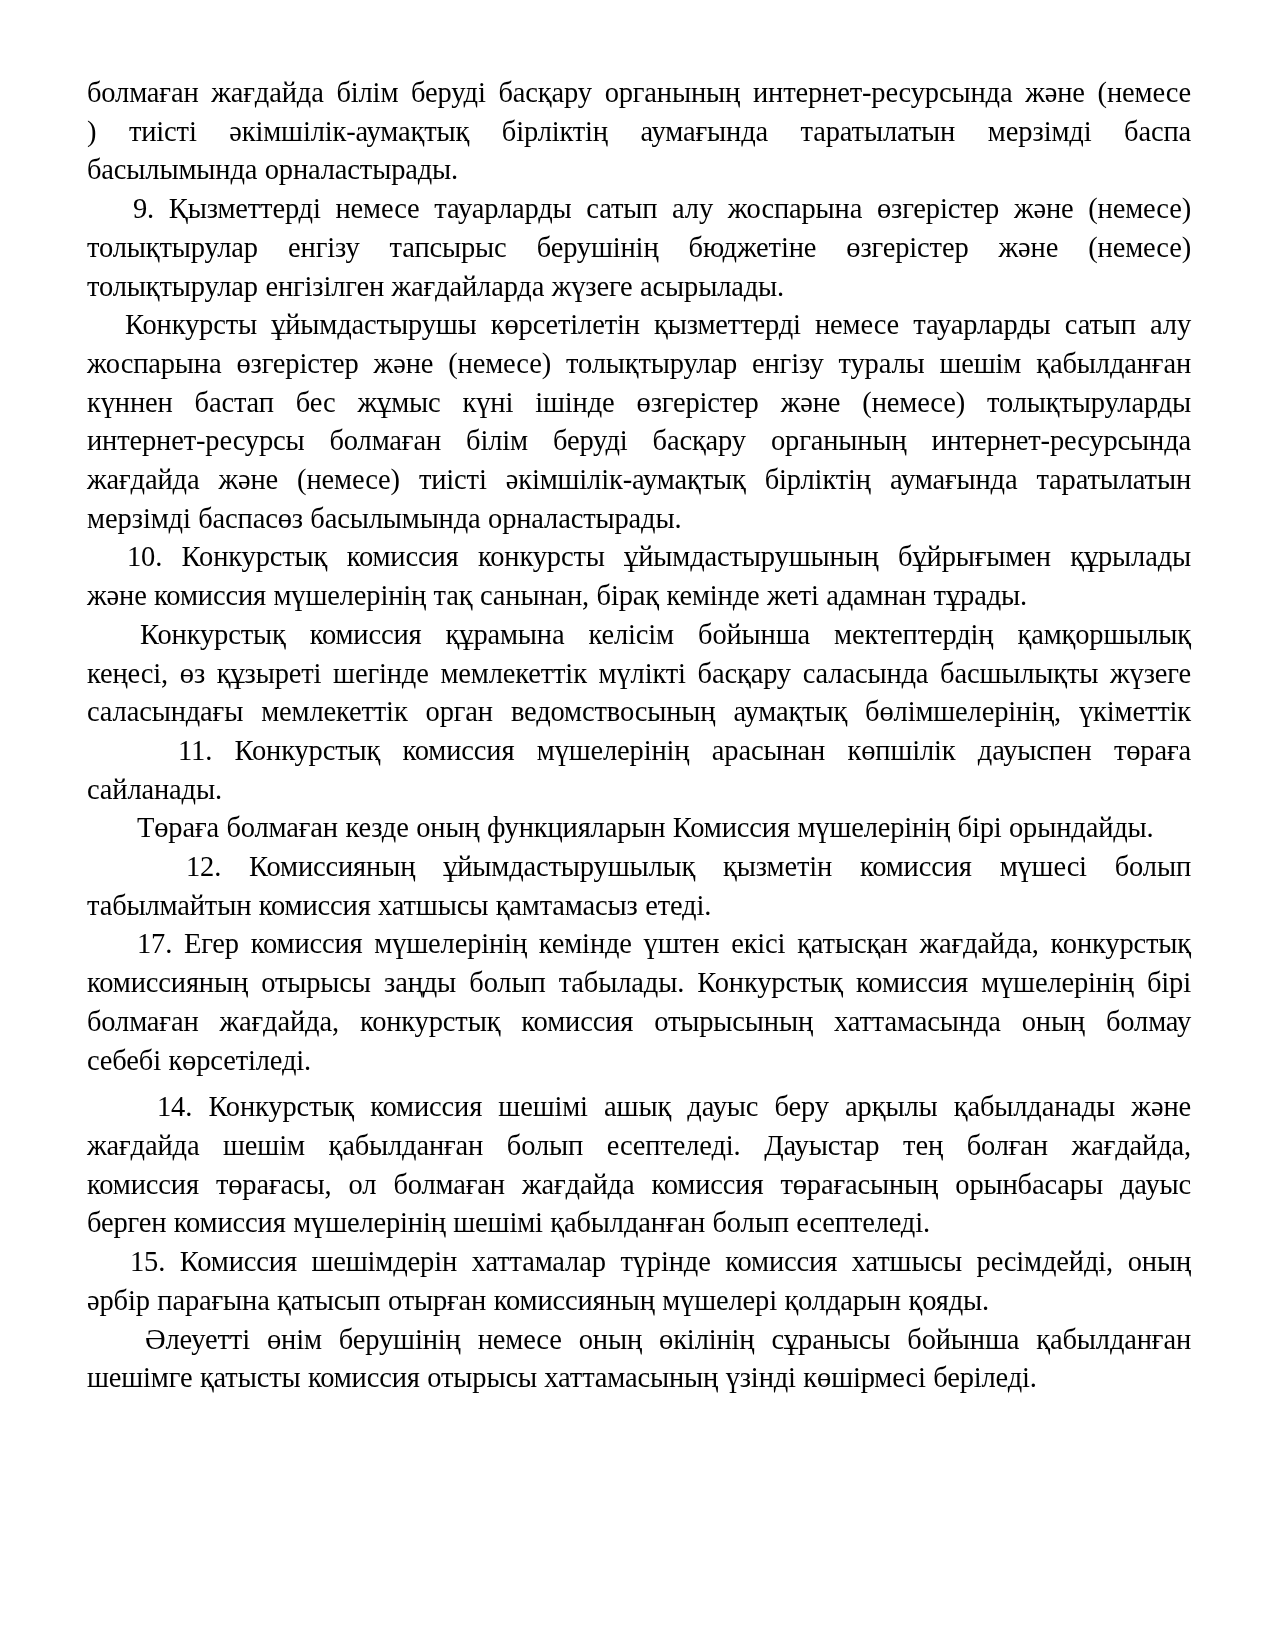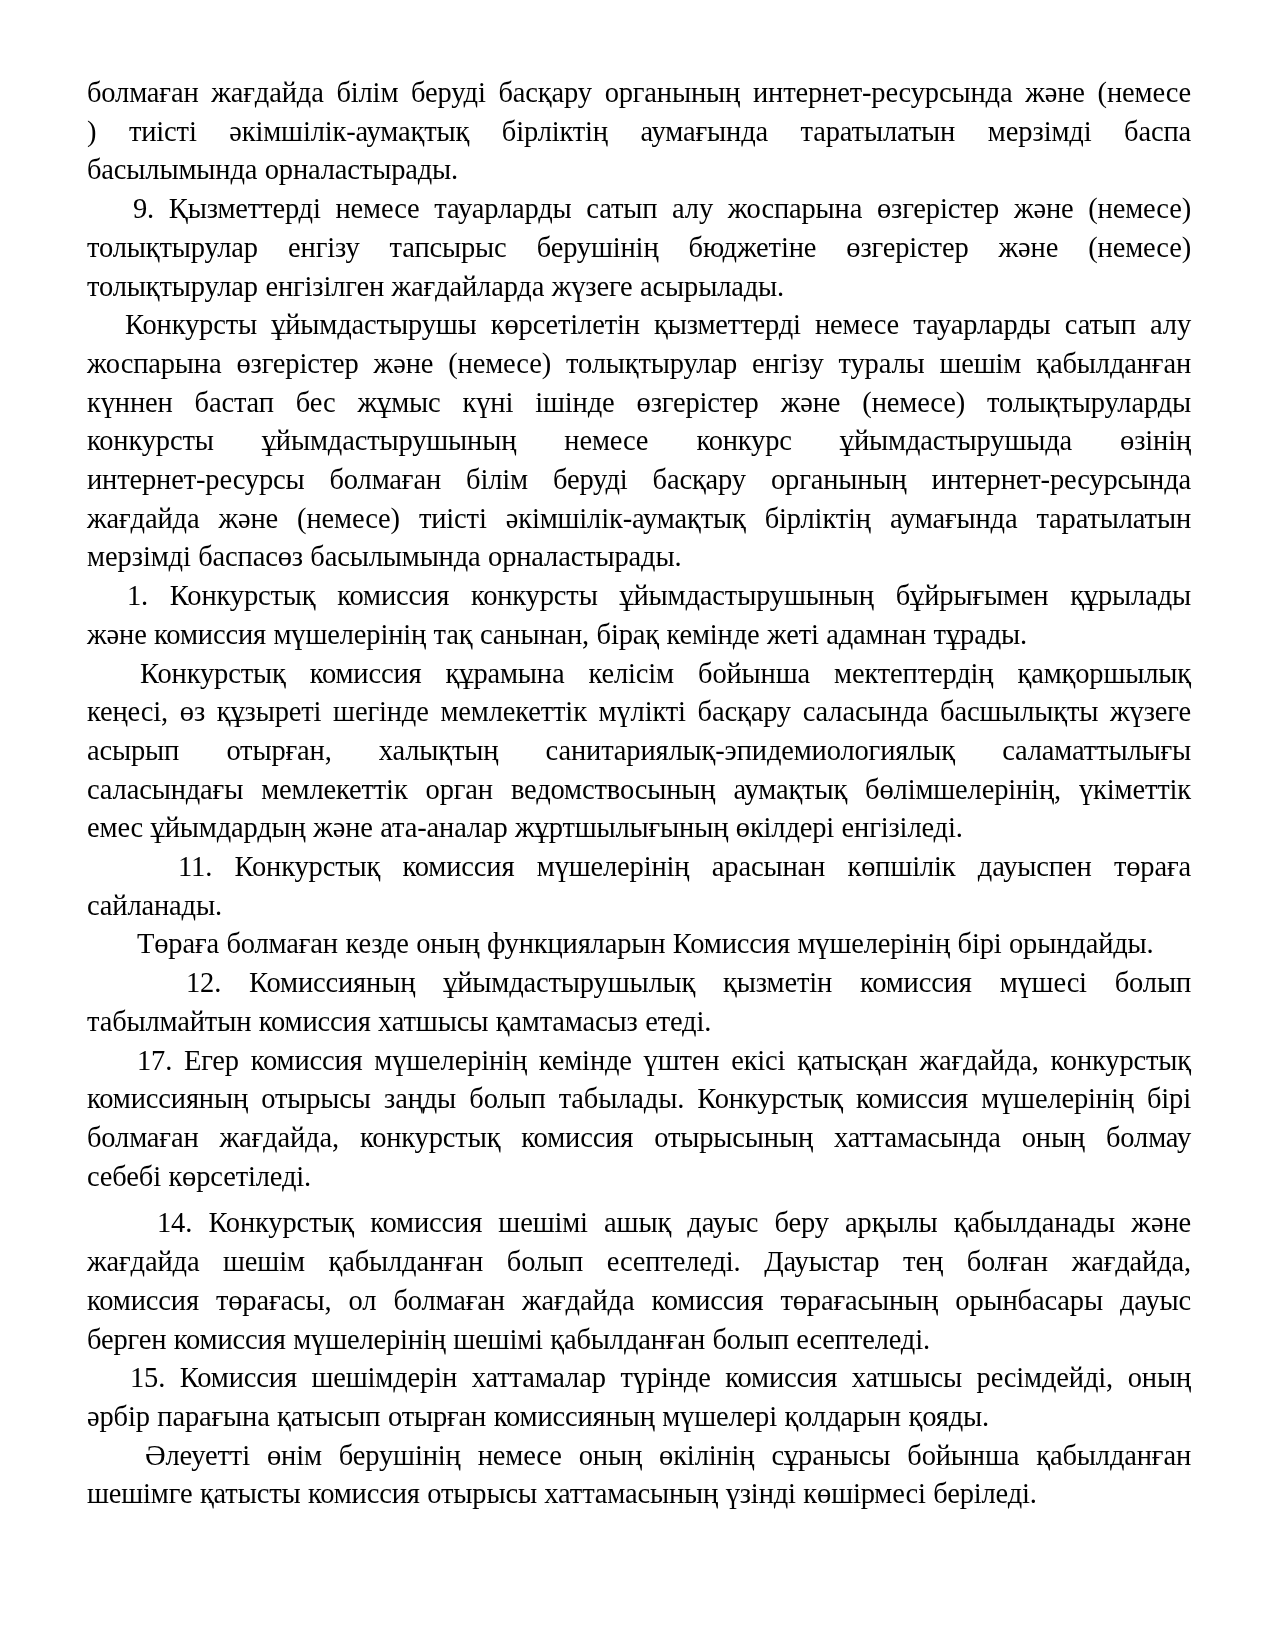--- a/index.html
+++ b/index.html
@@ -72,37 +72,34 @@
     <div class="para">
       <div class="jl ind-46">9. Қызметтерді немесе тауарларды сатып алу жоспарына өзгерістер және (немесе)</div>
       <div class="jl">толықтырулар енгізу тапсырыс берушінің бюджетіне өзгерістер және (немесе)</div>
       <div class="ll">толықтырулар енгізілген жағдайларда жүзеге асырылады.</div>
     </div>
 
     <div class="para">
       <div class="jl ind-38">Конкурсты ұйымдастырушы көрсетілетін қызметтерді немесе тауарларды сатып алу</div>
       <div class="jl">жоспарына өзгерістер және (немесе) толықтырулар енгізу туралы шешім қабылданған</div>
       <div class="jl">күннен бастап бес жұмыс күні ішінде өзгерістер және (немесе) толықтыруларды</div>
-      <div class="jl">конкурсты ұйымдастырушының немесе конкурс ұйымдастырушыда өзінің</div>
       <div class="jl">интернет-ресурсы болмаған білім беруді басқару органының интернет-ресурсында</div>
       <div class="jl">жағдайда және (немесе) тиісті әкімшілік-аумақтық бірліктің аумағында таратылатын</div>
       <div class="ll">мерзімді баспасөз басылымында орналастырады.</div>
     </div>
 
     <div class="para">
-      <div class="jl ind-40">1. Конкурстық комиссия конкурсты ұйымдастырушының бұйрығымен құрылады</div>
+      <div class="jl ind-40">10. Конкурстық комиссия конкурсты ұйымдастырушының бұйрығымен құрылады</div>
       <div class="ll">және комиссия мүшелерінің тақ санынан, бірақ кемінде жеті адамнан тұрады.</div>
     </div>
 
     <div class="para">
       <div class="jl ind-53">Конкурстық комиссия құрамына келісім бойынша мектептердің қамқоршылық</div>
       <div class="jl">кеңесі, өз құзыреті шегінде мемлекеттік мүлікті басқару саласында басшылықты жүзеге</div>
-      <div class="jl">асырып отырған, халықтың санитариялық-эпидемиологиялық саламаттылығы</div>
       <div class="jl">саласындағы мемлекеттік орган ведомствосының аумақтық бөлімшелерінің, үкіметтік</div>
-      <div class="ll">емес ұйымдардың және ата-аналар жұртшылығының өкілдері енгізіледі.</div>
     </div>
 
     <div class="para">
       <div class="jl ind-91">11. Конкурстық комиссия мүшелерінің арасынан көпшілік дауыспен төраға</div>
       <div class="ll">сайланады.</div>
     </div>
 
     <div class="para">
       <div class="ll ind-50">Төраға болмаған кезде оның функцияларын Комиссия мүшелерінің бірі орындайды.</div>
     </div>

